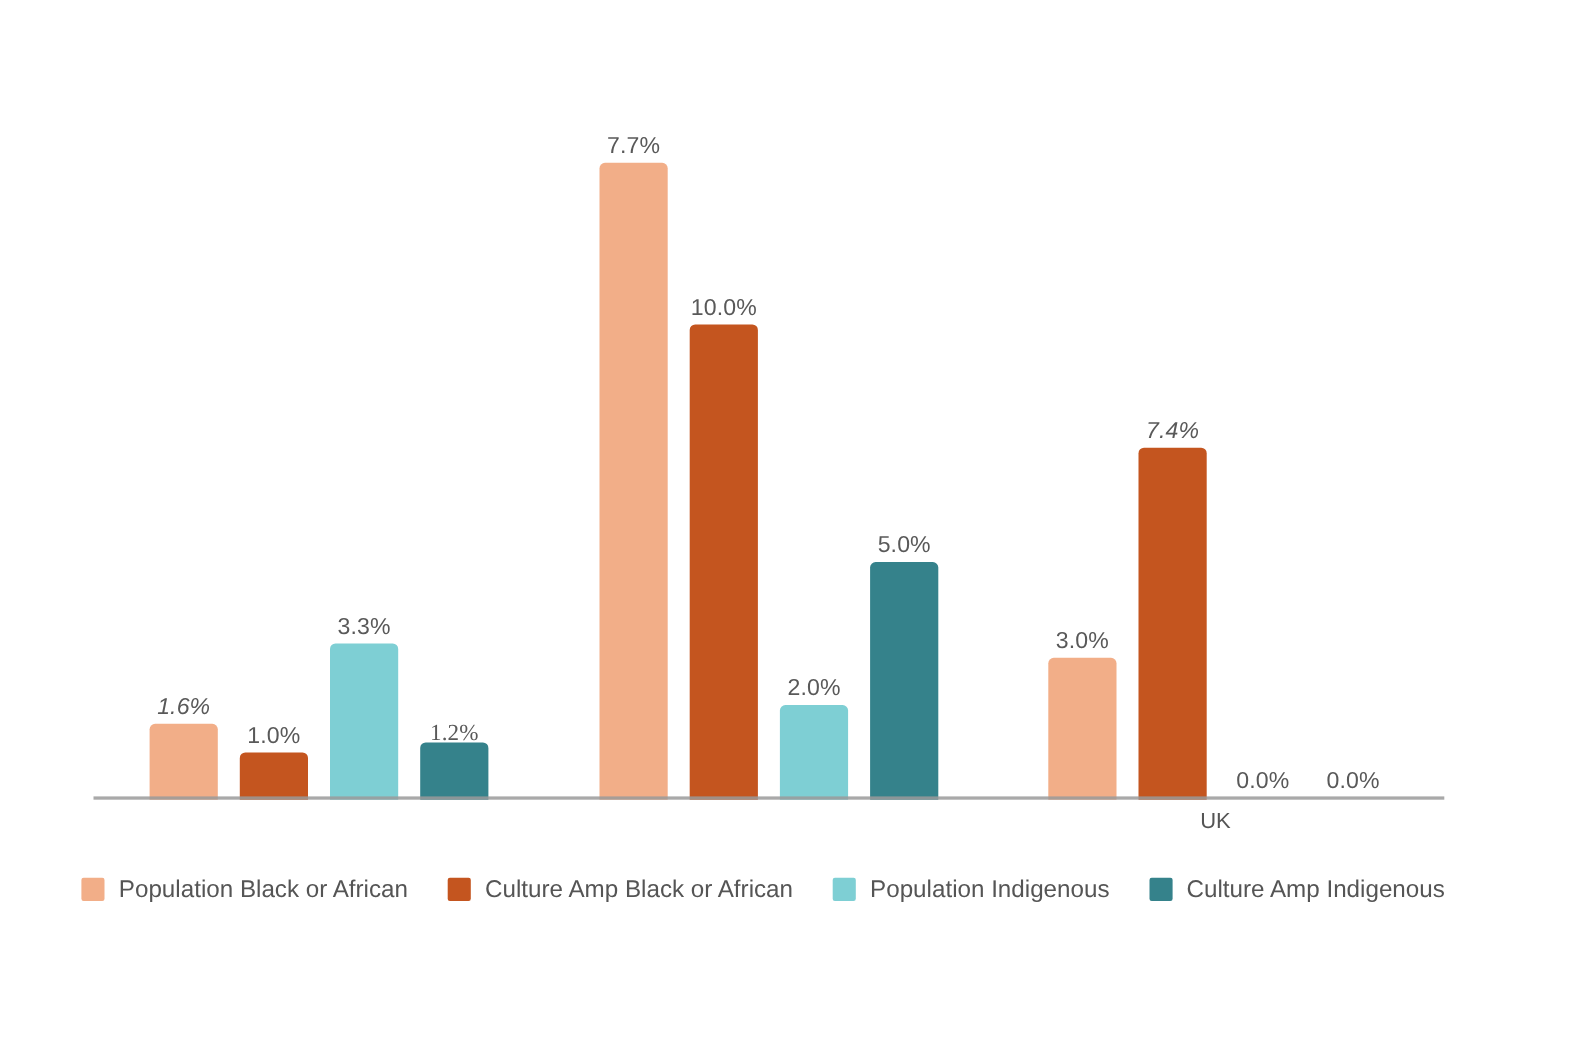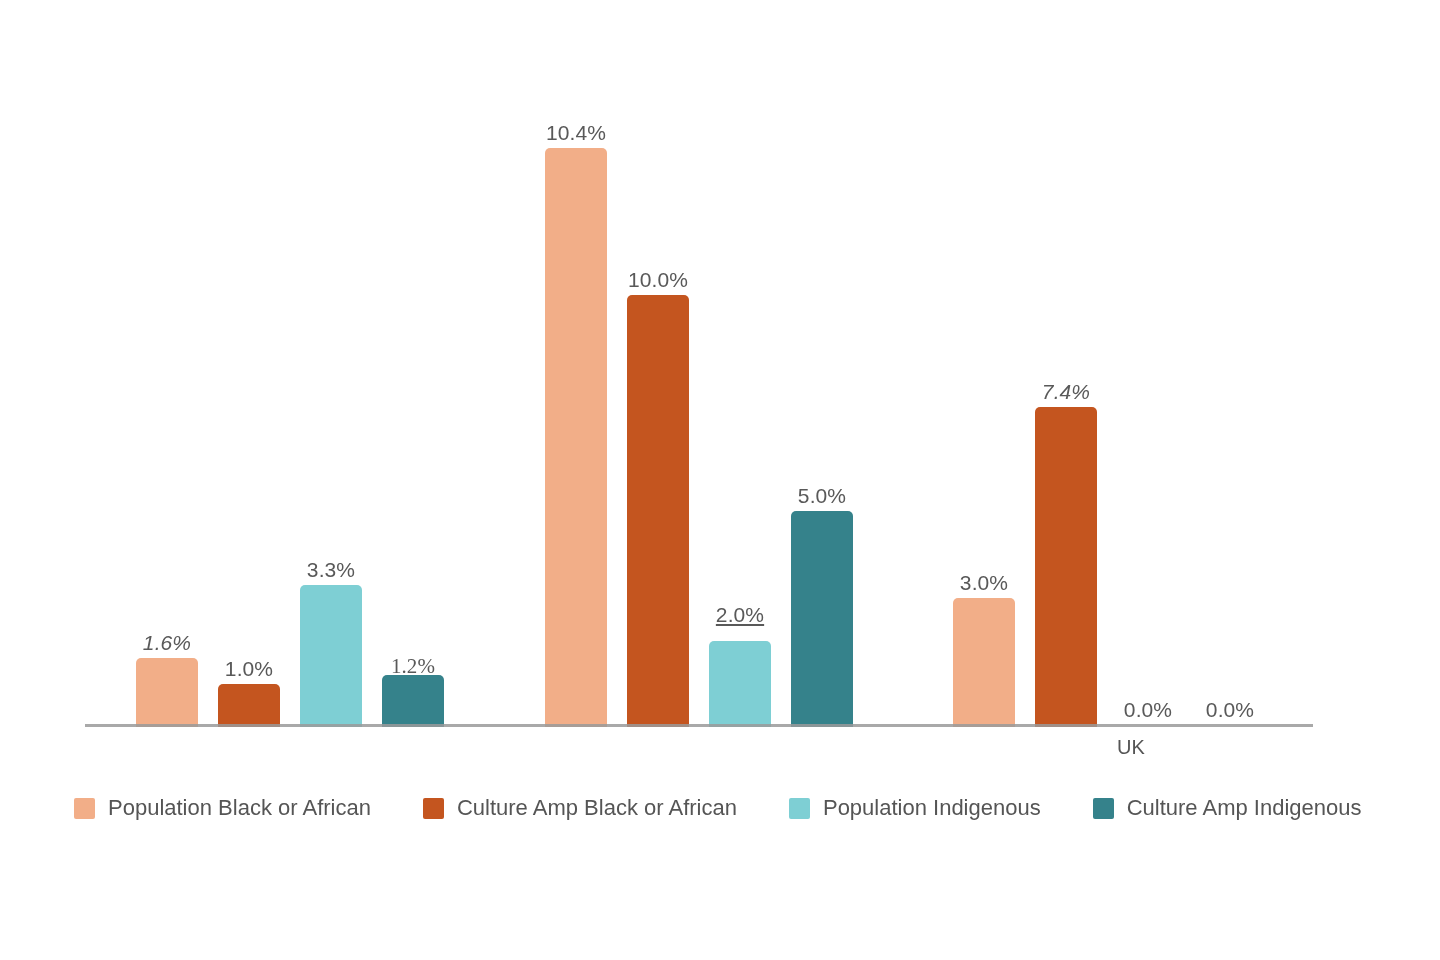--- a/index.html
+++ b/index.html
@@ -82,21 +82,21 @@
     white-space: nowrap;
   }
 
   
   #legend {
     position: absolute;
     left: 74px;
     top: 795px;
     display: flex;
     align-items: center;
-    gap: 16px;
+    gap: 0px;
   }
   .legend-item {
     display: flex;
     align-items: center;
     margin-right: 36px;
     white-space: nowrap;
   }
   .legend-swatch {
     width: 21px;
     height: 21px;
@@ -130,29 +130,29 @@
         <div class="bar-rect" style="height:142px; background:#7ECFD4;"></div>
       </div>
       <div class="bar-slot" style="left:246px;">
         <div class="bar-value" style="bottom:48px;font-family:Liberation Serif, serif;">1.2%</div>
         <div class="bar-rect" style="height:52px; background:#35828B;"></div>
       </div>
     </div>
 
     <div class="bar-group" style="left:545px; width:328px;">
       <div class="bar-slot" style="left:0px;">
-        <div class="bar-value" style="bottom:582px;">10.4%</div>
+        <div class="bar-value" style="bottom:582px;">7.7%</div>
         <div class="bar-rect" style="height:579px; background:#F2AE88;"></div>
       </div>
       <div class="bar-slot" style="left:82px;">
         <div class="bar-value" style="bottom:435px;">10.0%</div>
         <div class="bar-rect" style="height:432px; background:#C4551F;"></div>
       </div>
       <div class="bar-slot" style="left:164px;">
-        <div class="bar-value" style="bottom:100px;text-decoration:underline;">2.0%</div>
+        <div class="bar-value" style="bottom:89px;">2.0%</div>
         <div class="bar-rect" style="height:86px; background:#7ECFD4;"></div>
       </div>
       <div class="bar-slot" style="left:246px;">
         <div class="bar-value" style="bottom:219px;">5.0%</div>
         <div class="bar-rect" style="height:216px; background:#35828B;"></div>
       </div>
     </div>
 
     <div class="bar-group" style="left:953px; width:328px;">
       <div class="bar-slot" style="left:0px;">
@@ -170,21 +170,21 @@
       <div class="bar-slot" style="left:246px;">
         <div class="bar-value" style="bottom:5px;">0.0%</div>
         <div class="bar-rect" style="height:0px; background:#35828B;"></div>
       </div>
     </div>
 
   </div>
 
   <div id="axis-line"></div>
 
-  <div class="cat-label" style="left:1001px;">UK</div>
+  <div class="cat-label" style="left:975px;">UK</div>
 
   <div id="legend">
     <div class="legend-item">
       <span class="legend-swatch" style="background:#F2AE88;"></span>
       <span class="legend-label">Population Black or African</span>
     </div>
     <div class="legend-item">
       <span class="legend-swatch" style="background:#C4551F;"></span>
       <span class="legend-label">Culture Amp Black or African</span>
     </div>

